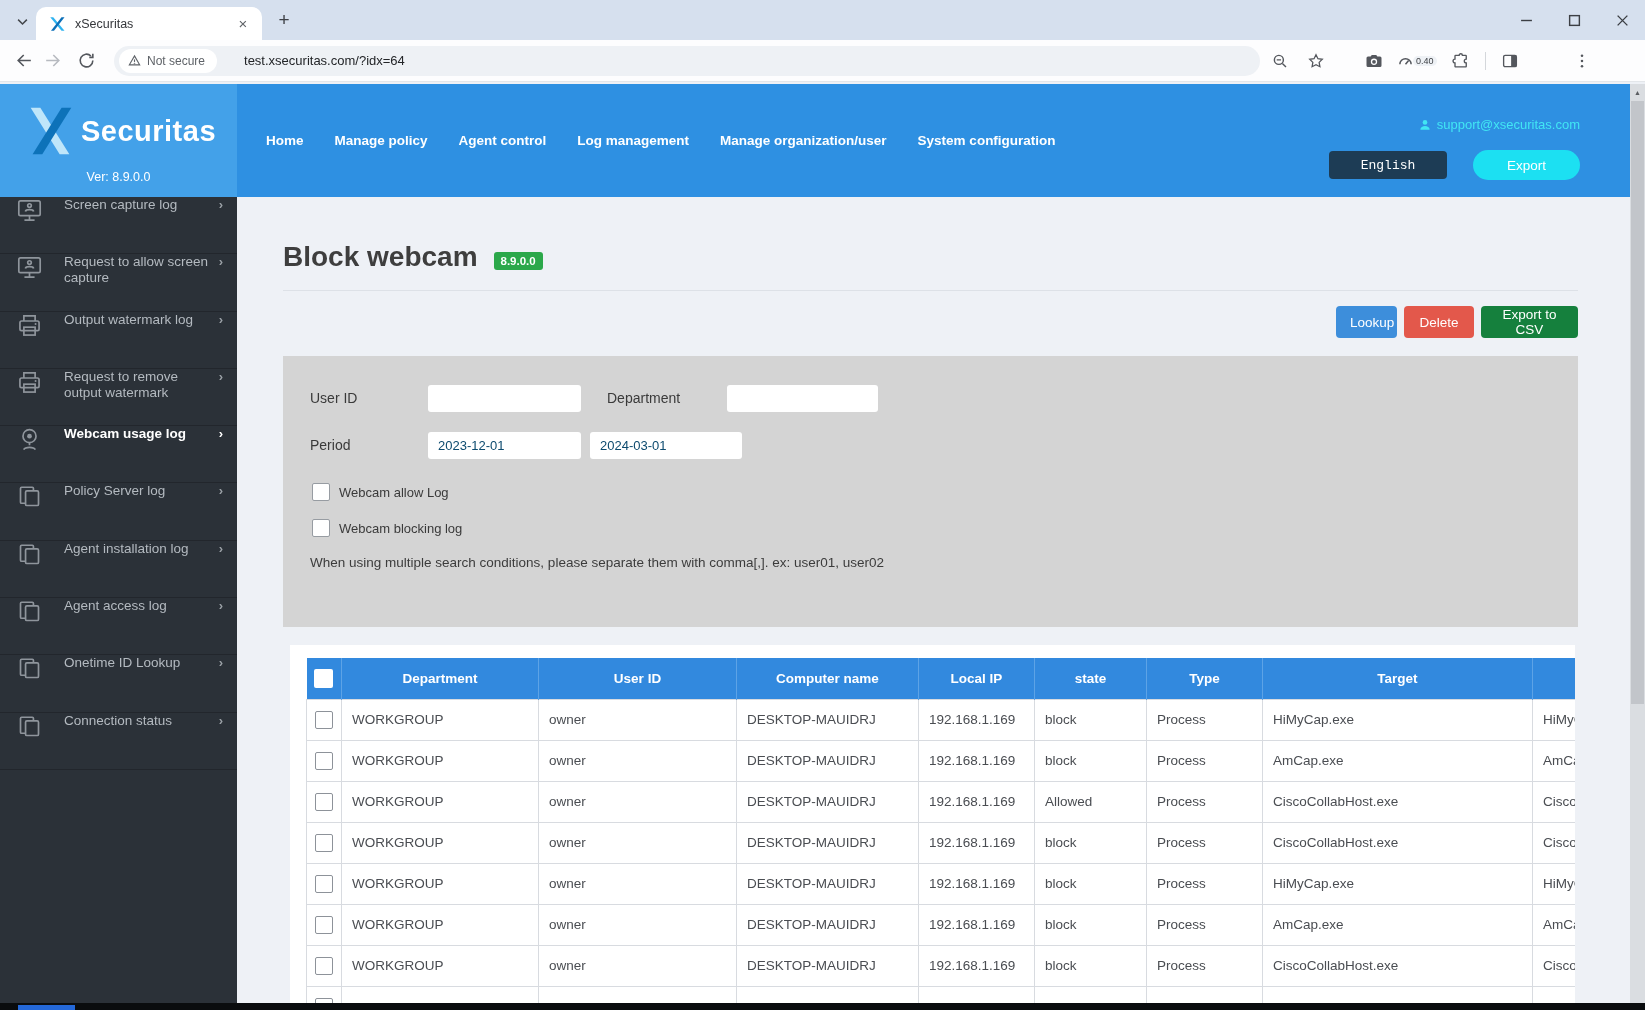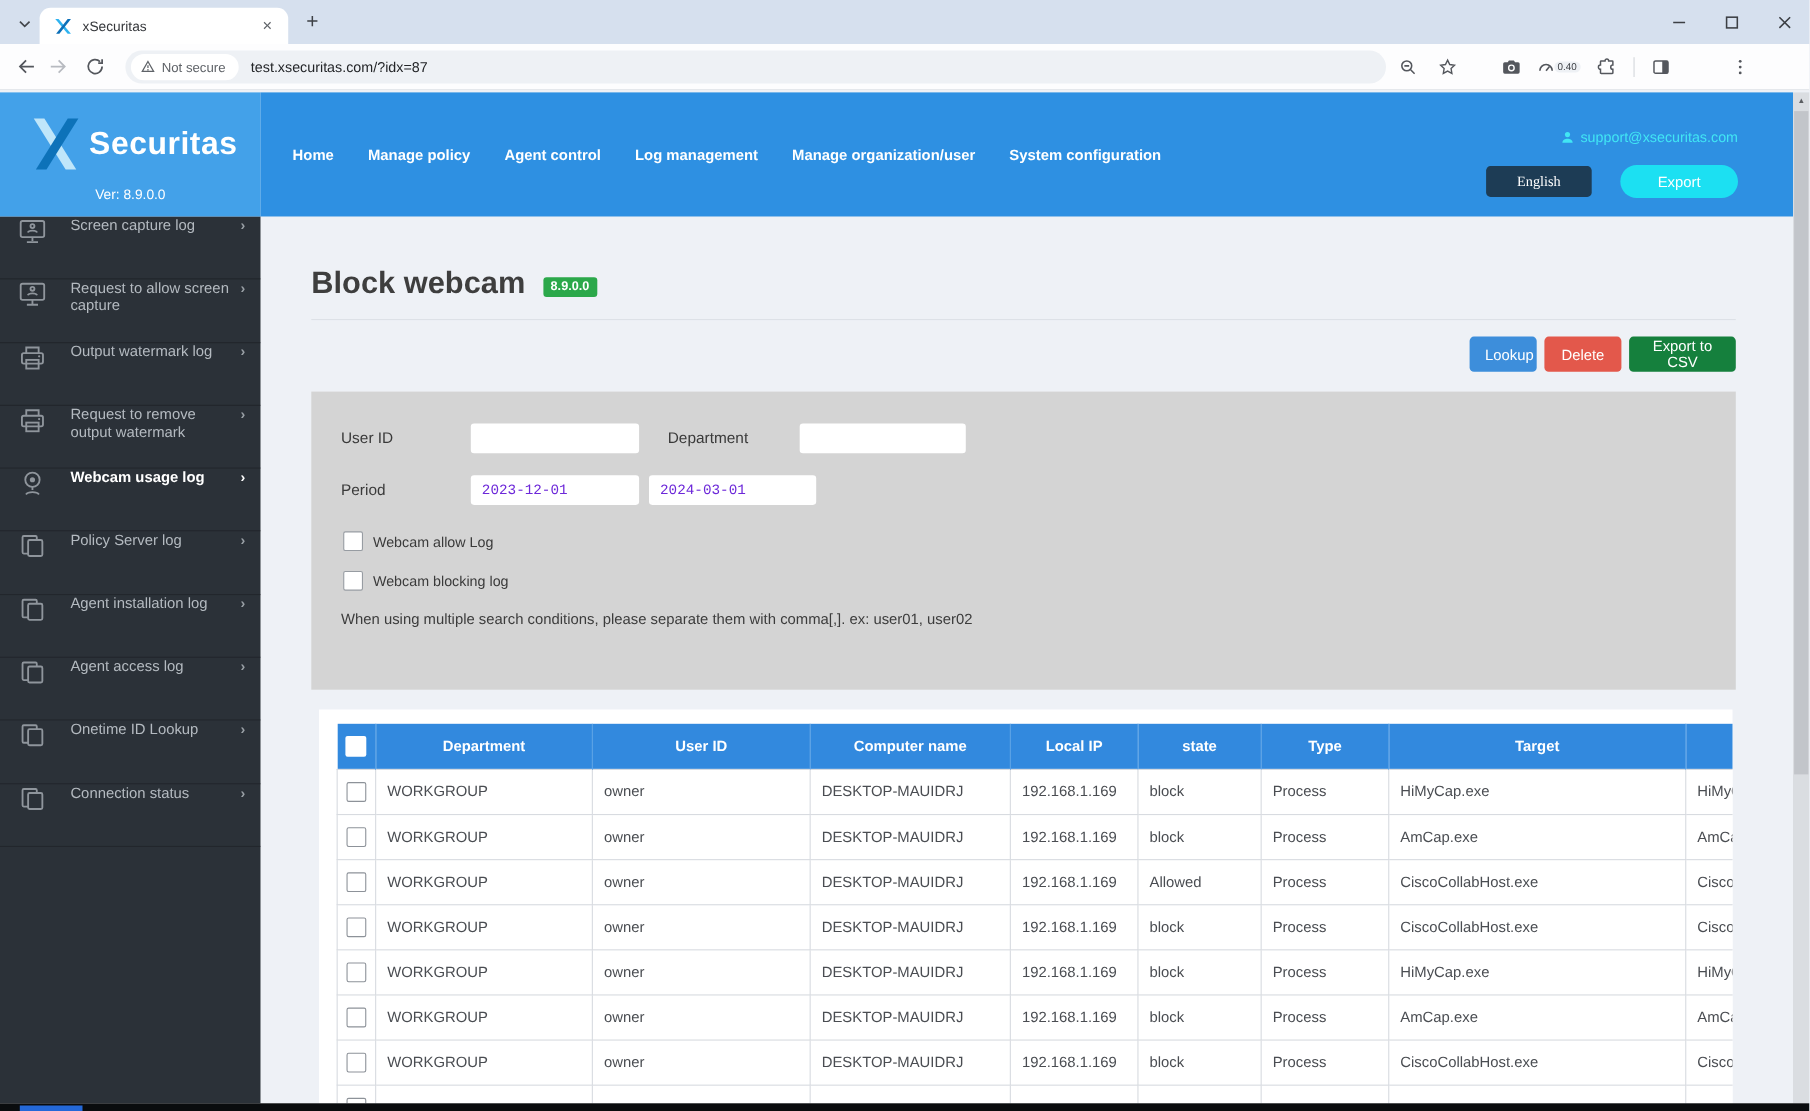--- a/index.html
+++ b/index.html
@@ -16,21 +16,21 @@
   .newtab-btn { position:absolute; left:272px; top:8px; width:24px; height:24px; color:#3e4146; font-size:19px; line-height:23px; text-align:center; }
   .win-controls { position:absolute; right:8px; top:6px; display:flex; gap:18px; }
   .win-btn { width:30px; height:28px; display:flex; align-items:center; justify-content:center; color:#3c3f44; font-size:14px; }
   .win-btn svg { width:13px; height:13px; }
 
   .toolbar { position:absolute; left:0; top:40px; width:1645px; height:42px; background:#fdfdfe; border-bottom:1px solid #e3e6ea; display:flex; align-items:center; }
   .nav-icon { width:28px; height:28px; display:flex; align-items:center; justify-content:center; color:#54575d; }
   .nav-icon svg { width:19px; height:19px; }
   .nav-icon.disabled { color:#b7bac0; }
   .icon-back { margin-left:10px; } .icon-reload { margin-left:6px; }
-  .urlbar { margin-left:14px; width:1146px; height:30px; background:#eef1f5; border-radius:15px; display:flex; align-items:center; padding:0 12px 0 5px; }
+  .urlbar { margin-left:14px; width:1146px; height:30px; background:#eef1f5; border-radius:15px; display:flex; align-items:center; padding:0 12px 0 5px;gap:16px; }
   .secchip { background:#fff; border-radius:12px; height:24px; display:flex; align-items:center; padding:0 12px 0 9px; color:#5f6368; }
   .secchip svg { width:13px; height:13px; margin-right:6px; }
   .secchip span { font-size:12px; }
   .url-text { margin-left:11px; font-size:13px; color:#232528; }
   .tb-right { display:flex; align-items:center; margin-left:8px; gap:12px; }
   .tb-ic { width:24px; height:24px; display:flex; align-items:center; justify-content:center; color:#54575d; }
   .tb-ic svg { width:18px; height:18px; }
   .gauge-badge { display:flex; flex-direction:row; align-items:center; color:#54575d; }
   .gauge-badge svg { width:15px; height:11px; }
   .gauge-badge span { font-size:9px; color:#3c3f44; background:#eef1f5; border-radius:5px; padding:0 3px; }
@@ -41,21 +41,21 @@
   .logo-panel { width:237px; height:113px; background:#43a1e9; position:relative; }
   .logo-row { position:absolute; left:0; top:18px; width:237px; display:flex; align-items:center; justify-content:center; }
   .logo-x { width:58px; height:58px; margin-right:2px; }
   .brand { color:#fff; font-size:29px; font-weight:bold; letter-spacing:.5px; }
   .version { position:absolute; left:0; top:86px; width:237px; text-align:center; color:#fff; font-size:12.5px; }
   .nav-panel { flex:1; background:#2e90e2; position:relative; }
   .main-nav { position:absolute; left:29px; top:0; height:113px; display:flex; align-items:center; gap:31px; }
   .main-nav span { color:#fff; font-size:13.5px; font-weight:600; cursor:pointer; white-space:nowrap; }
   .account { position:absolute; top:33px; right:50px; display:flex; align-items:center; color:#41e6f4; font-size:13px; }
   .account svg { width:14px; height:14px; margin-right:5px; }
-  .btn-english { position:absolute; right:183px; top:67px; width:96px; height:28px; background:#1d3c55; border:none; border-radius:4px; color:#fff; font-size:13px; font-family:Liberation Serif, serif; }
+  .btn-english { position:absolute; right:183px; top:67px; width:118px; height:28px; background:#1d3c55; border:none; border-radius:4px; color:#fff; font-size:13px; font-family:Liberation Mono, monospace; }
   .btn-logout { position:absolute; right:50px; top:66px; width:107px; height:30px; background:#1ce0f2; border:none; border-radius:15px; color:#fff; font-size:13.5px; font-family:inherit; }
 
   
   .sidebar { position:absolute; left:0; top:197px; width:237px; height:806px; background:#2b3138; }
   .side-item { height:57.3px; display:flex; padding:0 14px 0 16px; border-bottom:1px solid #22262c; cursor:pointer; }
   .side-ic { width:27px; height:27px; color:#8f959c; flex:0 0 27px; margin-right:21px; }
   .side-ic svg { width:100%; height:100%; }
   .side-label { flex:1; color:#b4bac0; font-size:13.5px; line-height:16px; padding-right:4px; }
   .side-chev { color:#9aa0a6; font-size:13px; font-weight:bold; }
   .side-item.active .side-label { color:#fff; font-weight:bold; }
@@ -68,21 +68,21 @@
   .ver-badge { margin-left:16px; margin-top:8px; background:#2ba84a; color:#fff; font-size:11.5px; font-weight:bold; padding:3px 7px; border-radius:3px; }
   .title-hr { position:absolute; left:46px; top:93px; width:1295px; height:1px; background:#dde1e7; }
   .action-row { position:absolute; top:109px; left:46px; width:1295px; display:flex; justify-content:flex-end; gap:7px; }
   .abtn { height:32px; border:none; border-radius:4px; color:#fff; font-size:13.5px; font-family:inherit; padding:0 14px; }
   .abtn.lookup { background:#3d8edb; width:61px; }
   .abtn.delete { background:#e3584b; width:70px; }
   .abtn.export { background:#15803d; width:97px; }
 
   .filter-panel { position:absolute; left:46px; top:159px; width:1295px; height:271px; background:#d4d4d4; }
   .f-label { position:absolute; font-size:14px; color:#3a3a3a; }
-  .f-input { position:absolute; height:27px; border:none; border-radius:3px; background:#fff; font-size:13px; color:#6d28d9; padding:0 10px; font-family:Liberation Mono, monospace; }
+  .f-input { position:absolute; height:27px; border:none; border-radius:3px; background:#fff; font-size:13px; color:#0c4a6e; padding:0 10px; font-family:Liberation Sans, sans-serif; }
   .f-check { position:absolute; width:18px; height:18px; appearance:none; background:#fff; border:1px solid #979ca2; border-radius:2px; }
   .f-hint { position:absolute; left:27px; top:199px; font-size:13.5px; color:#3c3c3c; }
   .f-notice { position:absolute; left:27px; top:233px; font-size:13.5px; color:#d25750; }
 
   .table-card { position:absolute; left:53px; top:448px; width:1285px; height:600px; background:#fff; padding:13px 0 0 16px; overflow:hidden; }
   table.log { border-collapse:collapse; table-layout:fixed; width:1423px; }
   table.log th { background:#3289de; color:#fff; font-size:13.5px; font-weight:bold; height:41px; border-right:1px solid #5da3e6; text-align:center; }
   table.log th:last-child { border-right:none; }
   table.log td { height:41px; border:1px solid #d8dbe0; font-size:13.5px; color:#4a4d52; padding:0 10px; white-space:nowrap; overflow:hidden; background:#fff; }
   table.log td.cb, table.log th.cb { text-align:center; padding:0; }
@@ -152,21 +152,21 @@
   </div>
   <div class="urlbar">
     <div class="secchip">
       <svg viewBox="0 0 24 24" fill="none" stroke="currentColor" stroke-width="2.1">
           <path d="M12 3.5 21.5 20h-19z"></path>
           <path d="M12 10v4.6"></path>
           <circle cx="12" cy="17.4" r=".4" fill="currentColor"></circle>
         </svg>
       <span>Not secure</span>
     </div>
-    <span class="url-text">test.xsecuritas.com/?idx=87</span>
+    <span class="url-text">test.xsecuritas.com/?idx=64</span>
   </div>
   <div class="tb-right">
     <div class="tb-ic">
       <svg viewBox="0 0 24 24" fill="none" stroke="currentColor" stroke-width="1.9">
           <circle cx="10.5" cy="10.5" r="6"></circle>
           <path d="M15.2 15.2 20 20M7.6 10.5h5.8"></path>
         </svg>
     </div>
     <div class="tb-ic">
       <svg viewBox="0 0 24 24" fill="none" stroke="currentColor" stroke-width="1.7">

